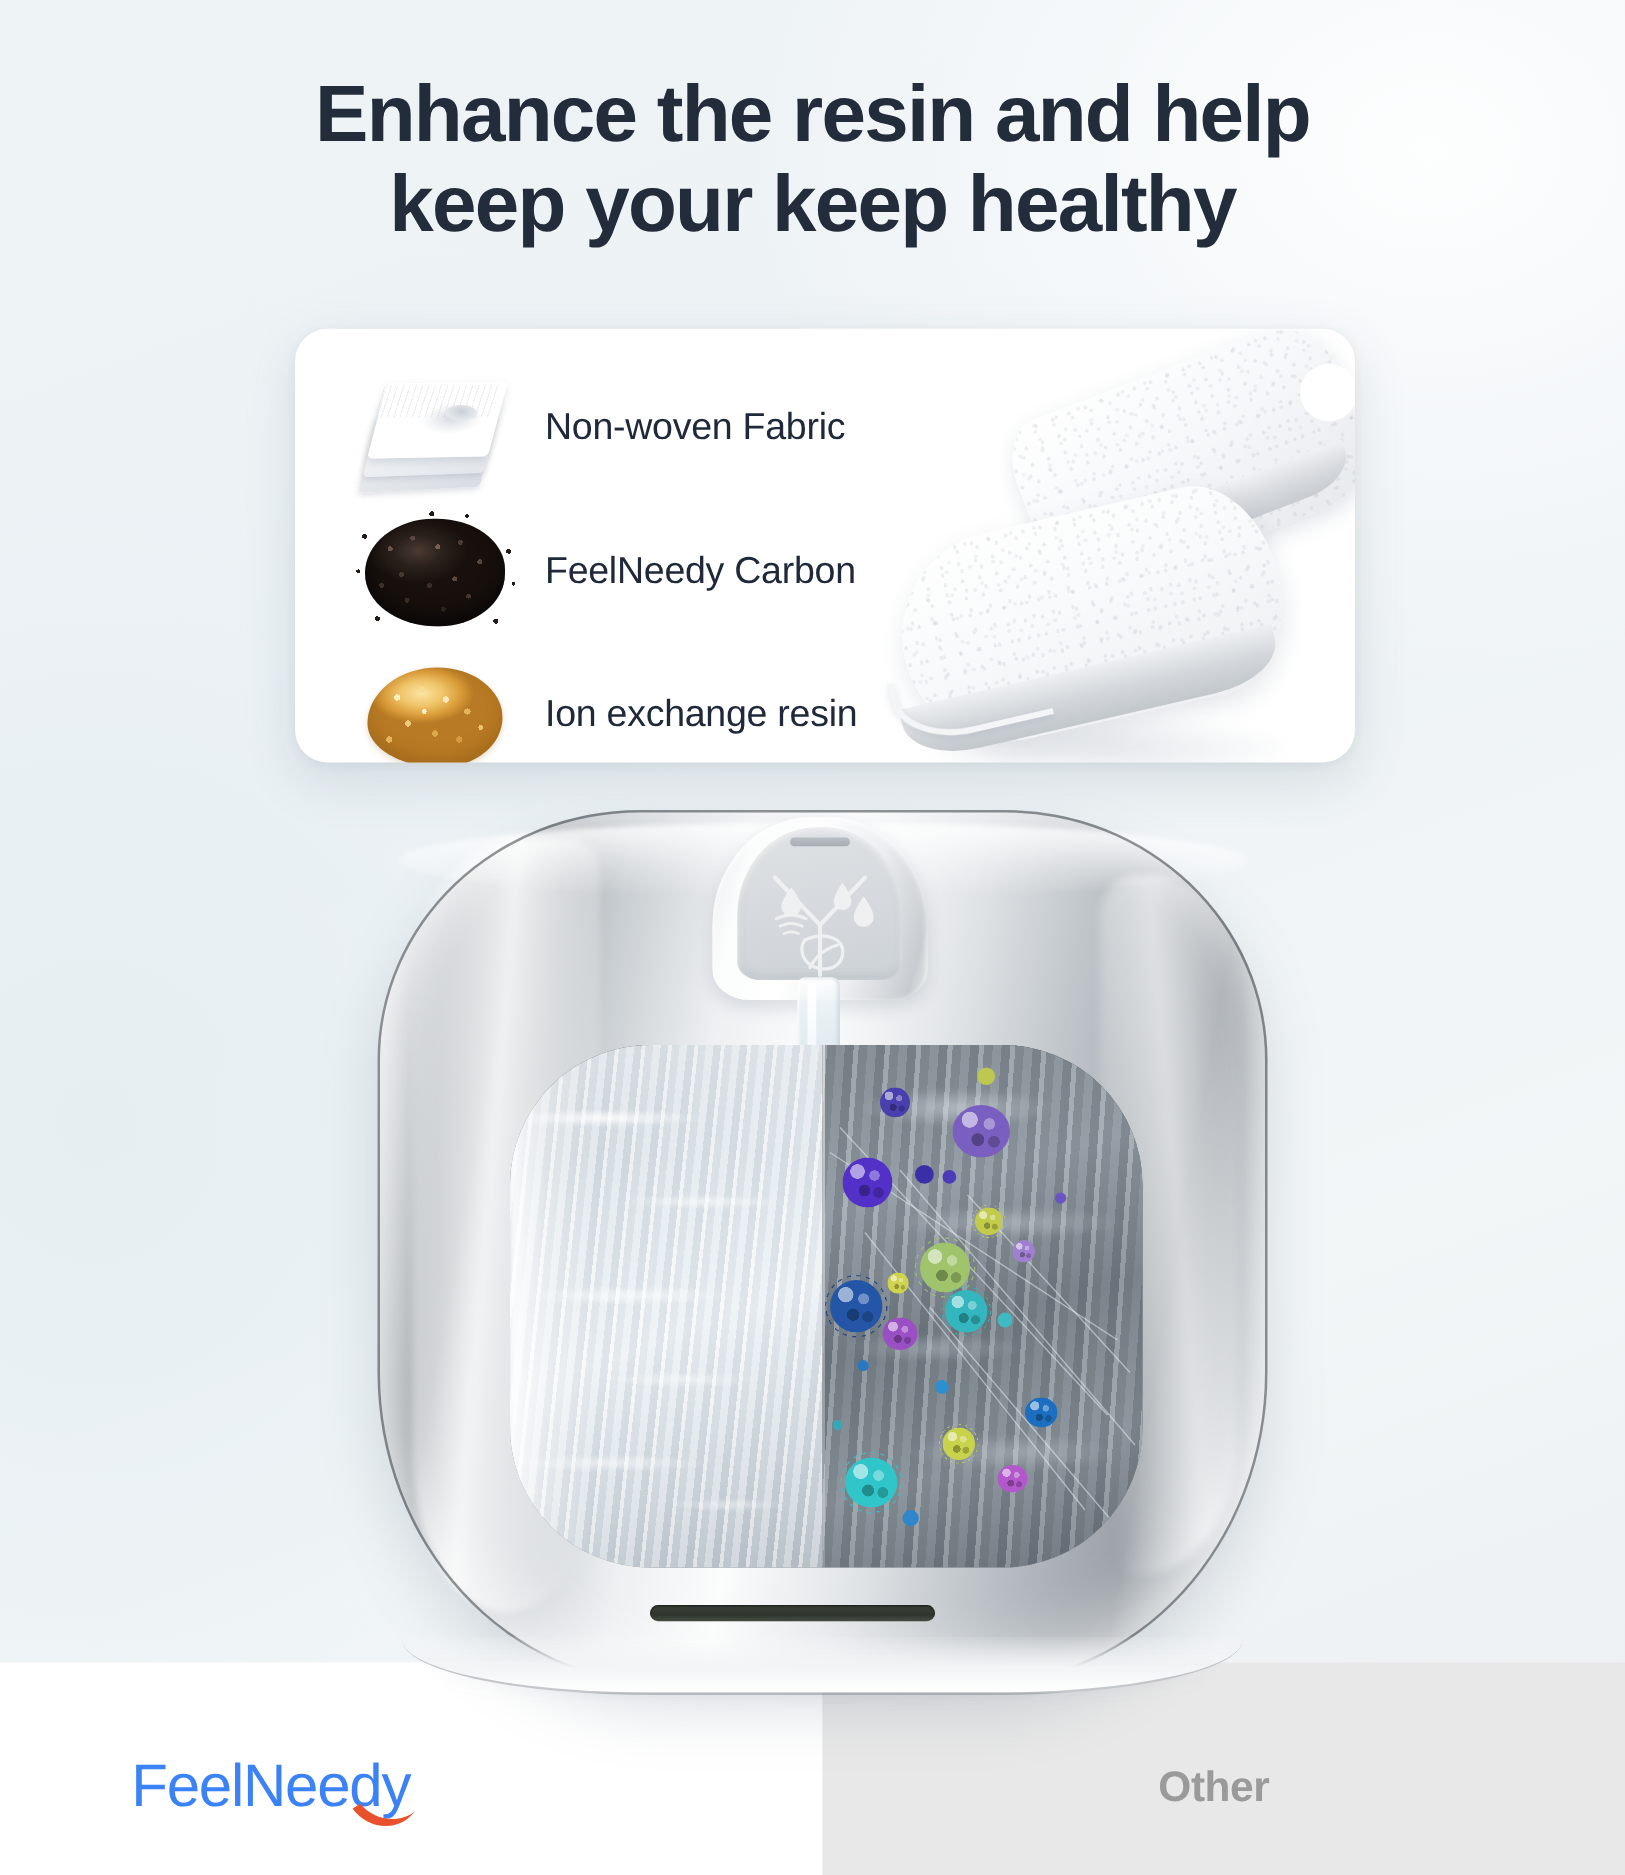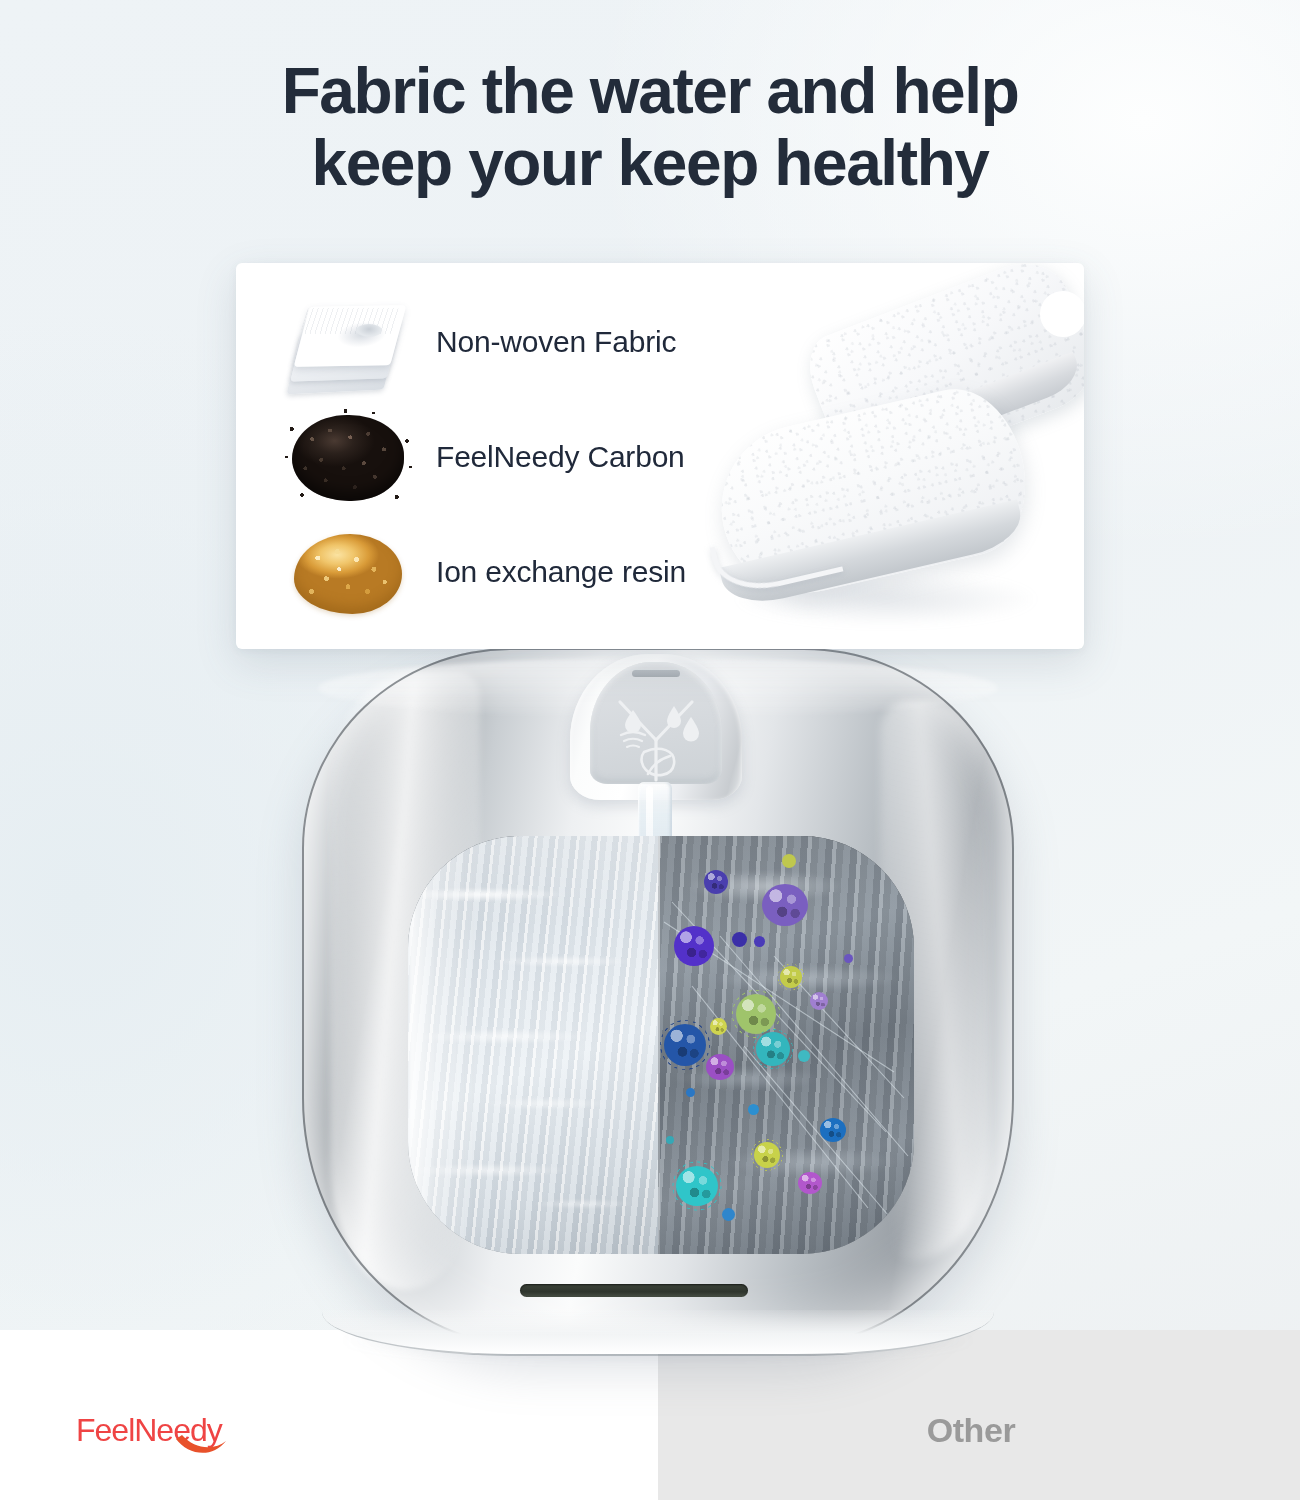--- a/index.html
+++ b/index.html
@@ -40,23 +40,23 @@
     box-sizing: border-box;
   }
   .headline-line { display: block; white-space: nowrap; }
 
   
   .ingredient-card {
     position: absolute;
     left: 236px;
     top: 263px;
     width: 848px;
-    height: 386px;
+    height: 347px;
     background: #ffffff;
-    border-radius: 6px;
+    border-radius: 26px;
     box-shadow: 0 14px 42px rgba(80, 100, 120, .16), 0 2px 8px rgba(80,100,120,.07);
     overflow: hidden;
     z-index: 6;
   }
   .card-rows {
     position: absolute;
     left: 42px;
     top: 22px;
     width: 500px;
     height: 344px;
@@ -505,23 +505,23 @@
   }
   .bottom-right {
     width: 642px; height: 140px;
     background: #e8e8e8;
     display: flex;
     align-items: center;
     justify-content: center;
   }
   .brand-logo {
     position: relative;
-    margin-left: 76px;
-    color: #ef4444;
-    font-size: 32px;
+    margin-left: 105px;
+    color: #3b82f6;
+    font-size: 48px;
     font-weight: normal;
     letter-spacing: -1px;
     line-height: 1;
   }
   .brand-swoosh {
     position: absolute;
     right: -6px; bottom: -13px;
     width: 54px; height: 26px;
   }
   .brand-swoosh svg { width: 100%; height: 100%; display: block; }
@@ -545,21 +545,21 @@
     background: #e8e8e8;
     z-index: 1;
   }
 </style>
 </head>
 <body>
 
 <div class="poster">
 
   <div class="headline">
-    <span class="headline-line">Fabric the water and help</span>
+    <span class="headline-line">Enhance the resin and help</span>
     <span class="headline-line">keep your keep healthy</span>
   </div>
 
   <div class="ingredient-card">
 
     <div class="card-rows">
 
       <div class="ing-row">
         <div class="ing-thumb">
           <div class="fabric-sheet fabric-s1"></div>

